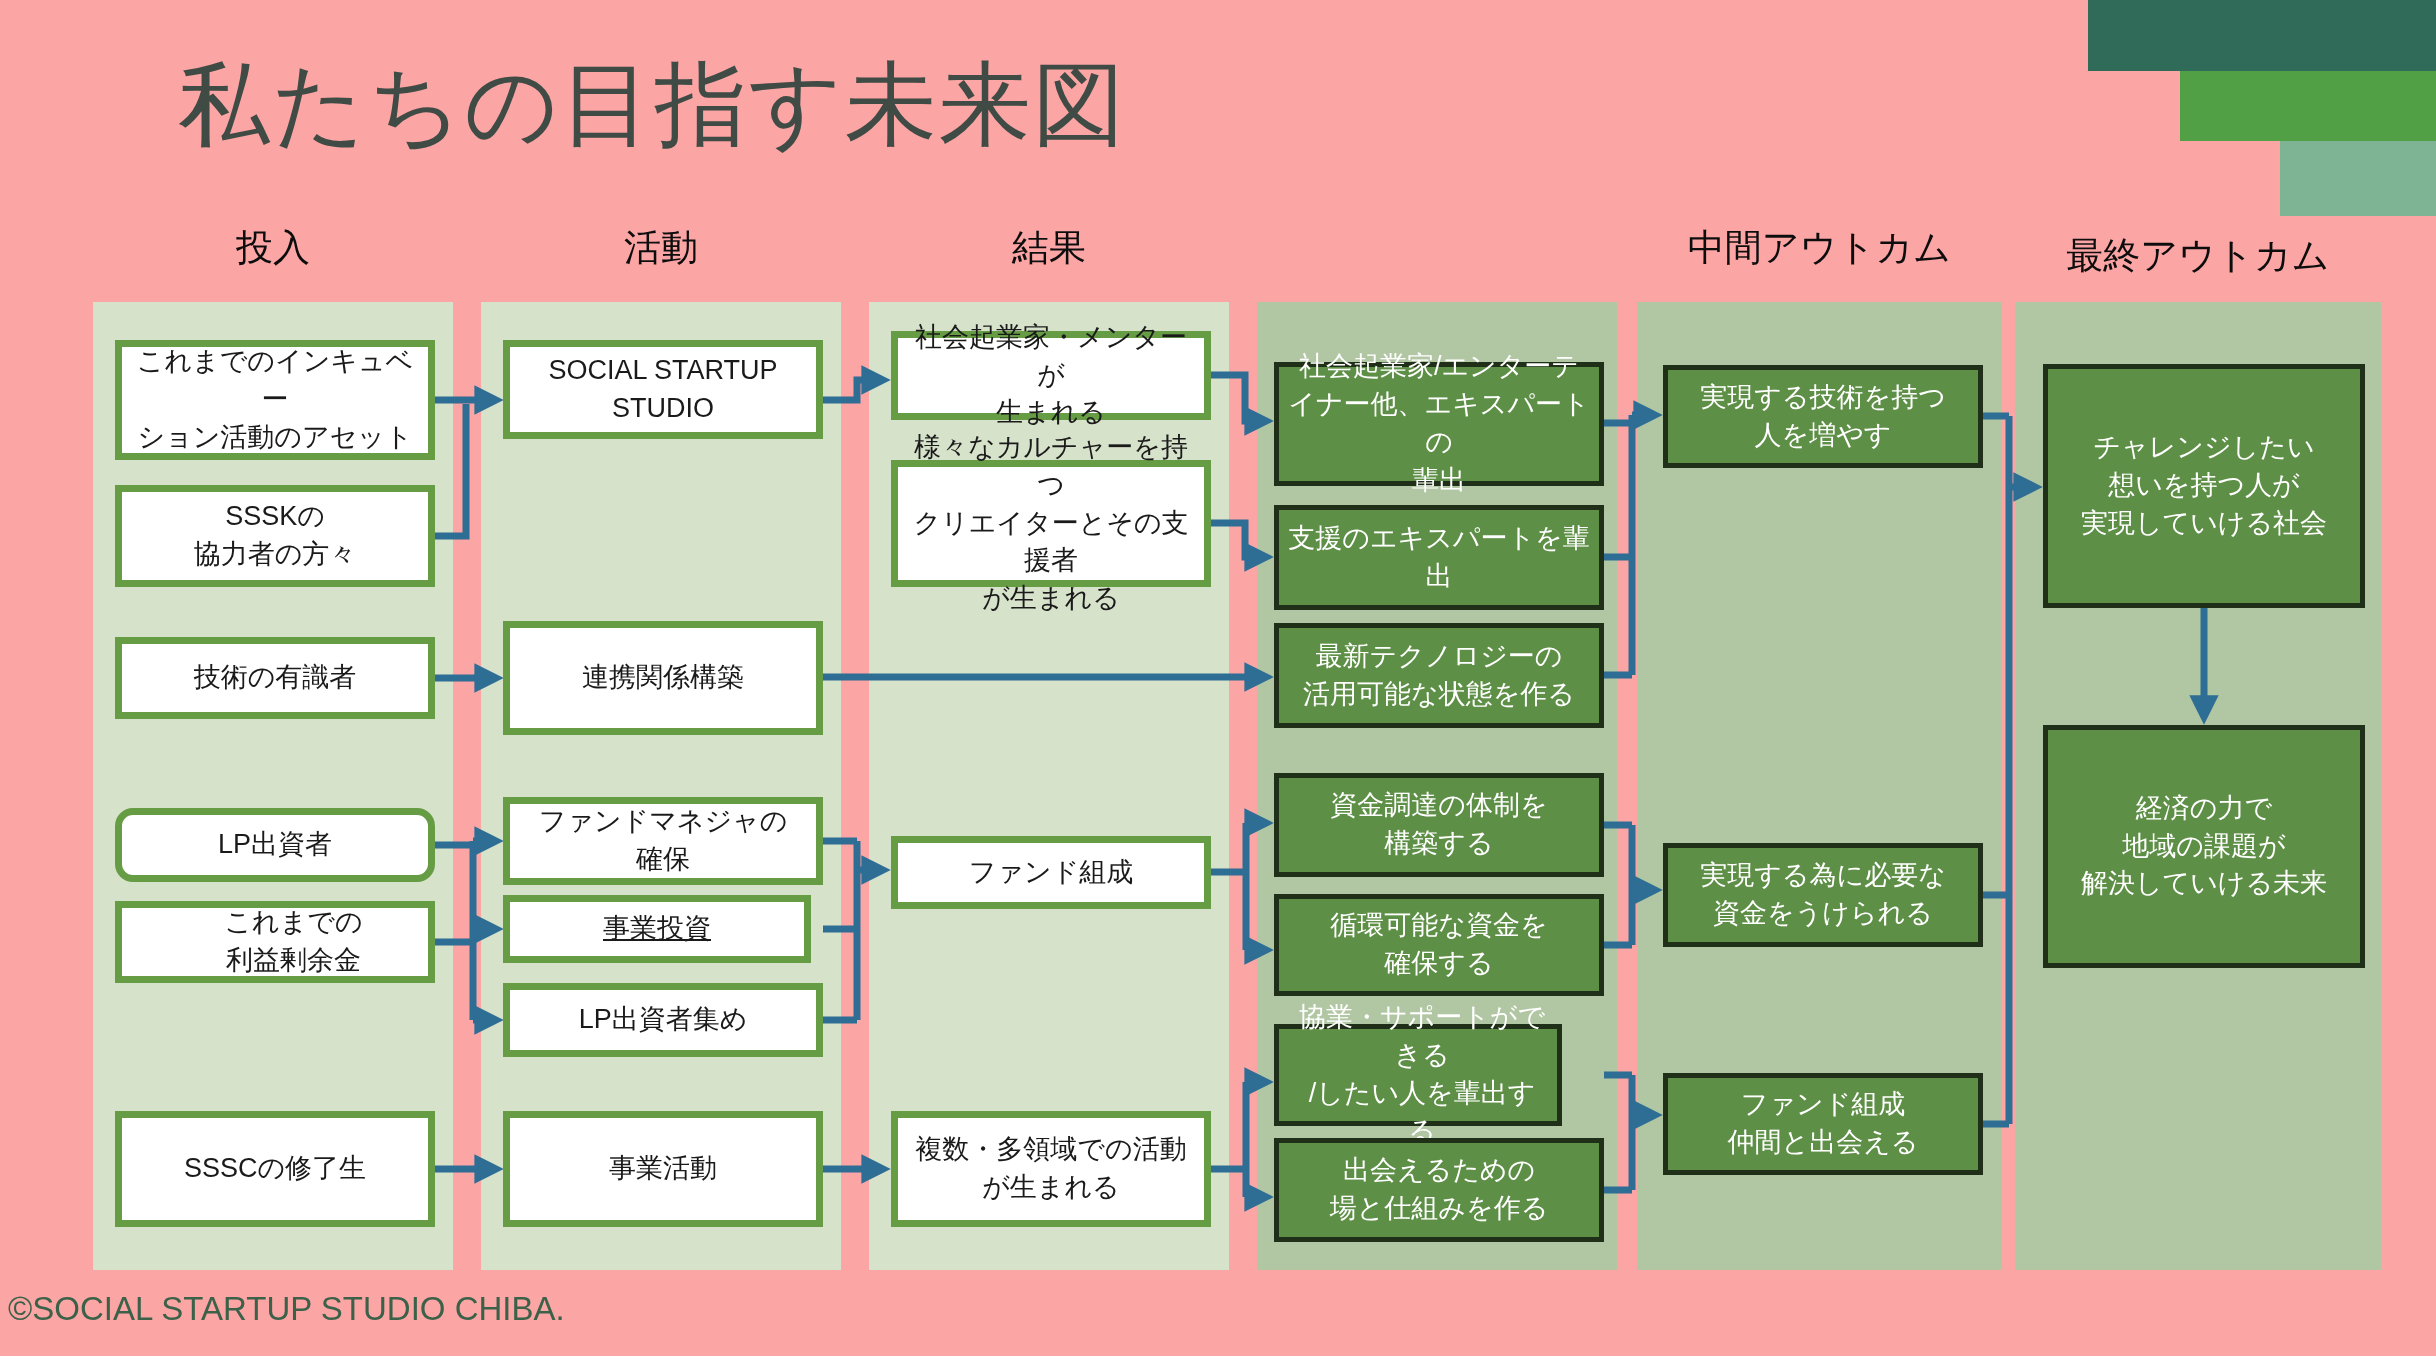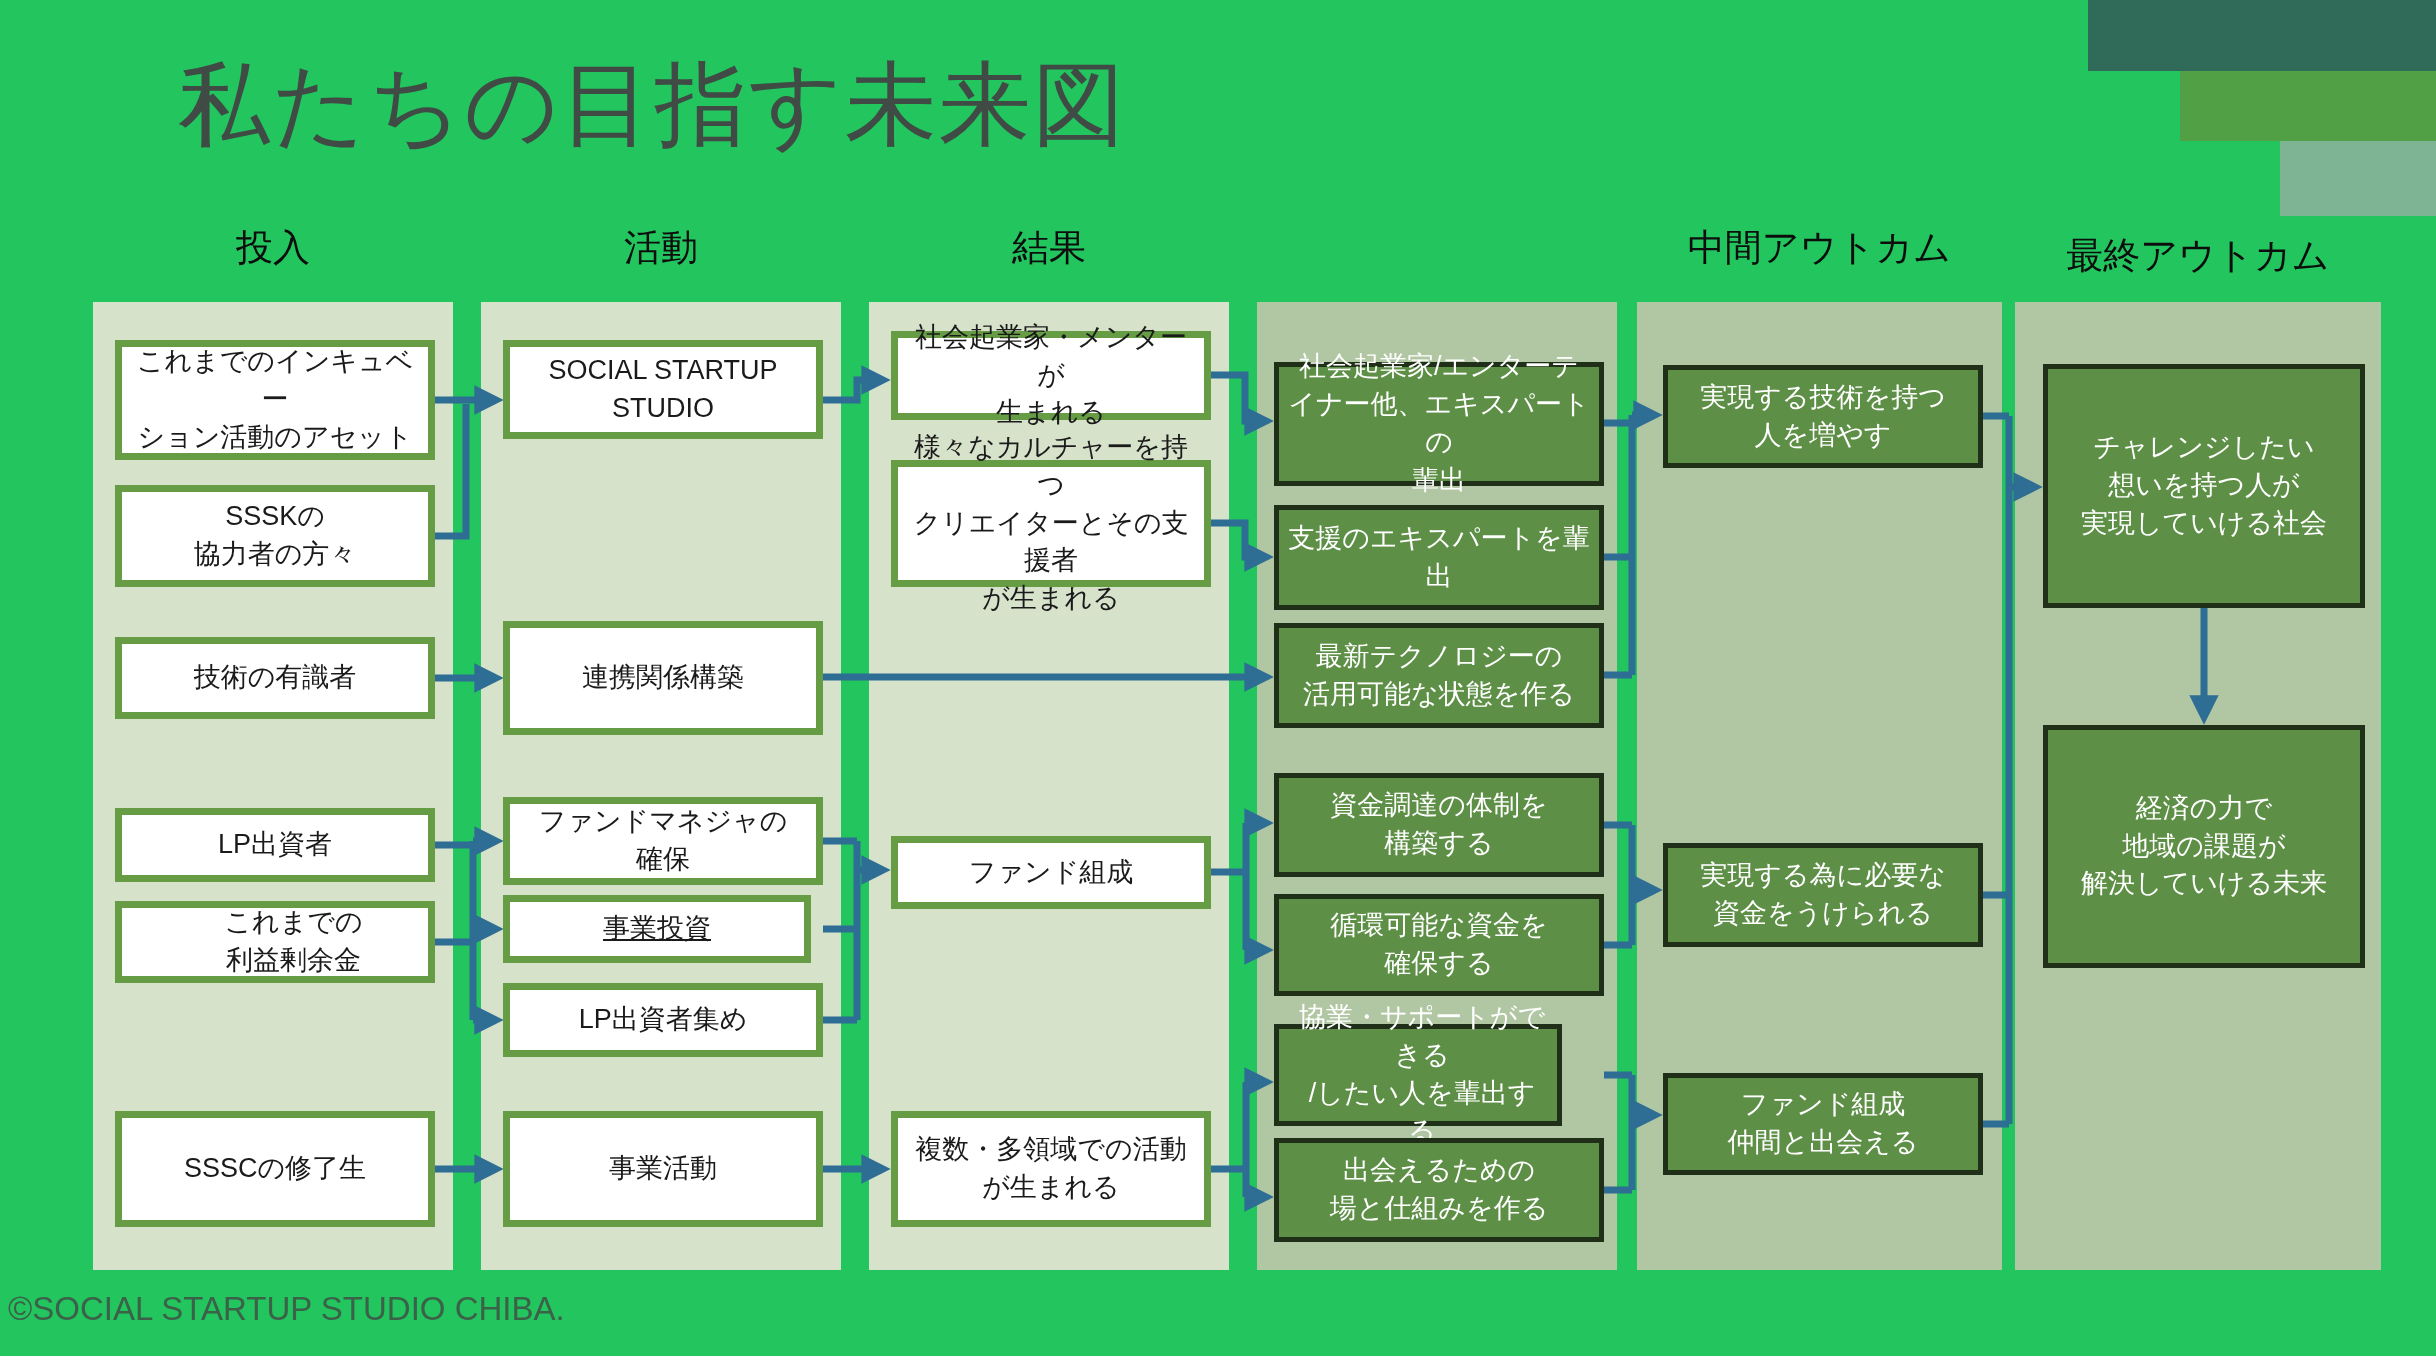--- a/index.html
+++ b/index.html
@@ -12,21 +12,21 @@
     --dark-box-border:#203018;
     --title-color:#3f4b44;
     --footer-color:#3c6149;
     --deco-blocks-0:#2f6b58;
     --deco-blocks-1:#51a046;
     --deco-blocks-2:#7eb493;
   }
   *{box-sizing:border-box;}
   html,body{margin:0;padding:0;}
   body{font-family:"Liberation Sans","DejaVu Sans",sans-serif;background:#ffffff;}
-  .canvas{position:relative;width:2436px;height:1356px;background:#22c55e;overflow:hidden;}
+  .canvas{position:relative;width:2436px;height:1356px;background:#fca5a5;overflow:hidden;}
 
   .deco{position:absolute;}
   .deco.d0{left:2088px;top:0;width:348px;height:71px;background:var(--deco-blocks-0);}
   .deco.d1{left:2180px;top:71px;width:256px;height:70px;background:var(--deco-blocks-1);}
   .deco.d2{left:2280px;top:141px;width:156px;height:75px;background:var(--deco-blocks-2);}
 
   .title{position:absolute;left:178px;top:52px;margin:0;font-size:92px;line-height:1.15;
          font-weight:500;color:var(--title-color);letter-spacing:2px;white-space:nowrap;}
 
   .colbg{position:absolute;top:302px;height:968px;}
@@ -121,21 +121,21 @@
     <path d="M2009 487 H2031" marker-end="url(#ah)"></path>
 
     <path d="M2204 608 V713" marker-end="url(#ah)"></path>
   </svg>
 
   <div class="box light" style="left:115px;top:340px;width:320px;height:120px;">これまでのインキュベー
 ション活動のアセット</div>
   <div class="box light" style="left:115px;top:485px;width:320px;height:102px;">SSSKの
 協力者の方々</div>
   <div class="box light" style="left:115px;top:637px;width:320px;height:82px;">技術の有識者</div>
-  <div class="box light" style="left:115px;top:808px;width:320px;height:74px;">LP出資者</div>
+  <div class="box light" style="left:115px;top:808px;width:320px;height:74px;border-radius:18px;">LP出資者</div>
   <div class="box light" style="left:115px;top:901px;width:320px;height:82px;padding-left:45px;">これまでの
 利益剰余金</div>
   <div class="box light" style="left:115px;top:1111px;width:320px;height:116px;">SSSCの修了生</div>
 
   <div class="box light" style="left:503px;top:340px;width:320px;height:99px;">SOCIAL STARTUP
 STUDIO</div>
   <div class="box light" style="left:503px;top:621px;width:320px;height:114px;">連携関係構築</div>
   <div class="box light" style="left:503px;top:797px;width:320px;height:88px;">ファンドマネジャの
 確保</div>
   <div class="box light" style="left:503px;top:895px;width:308px;height:68px;text-decoration:underline;">事業投資</div>

